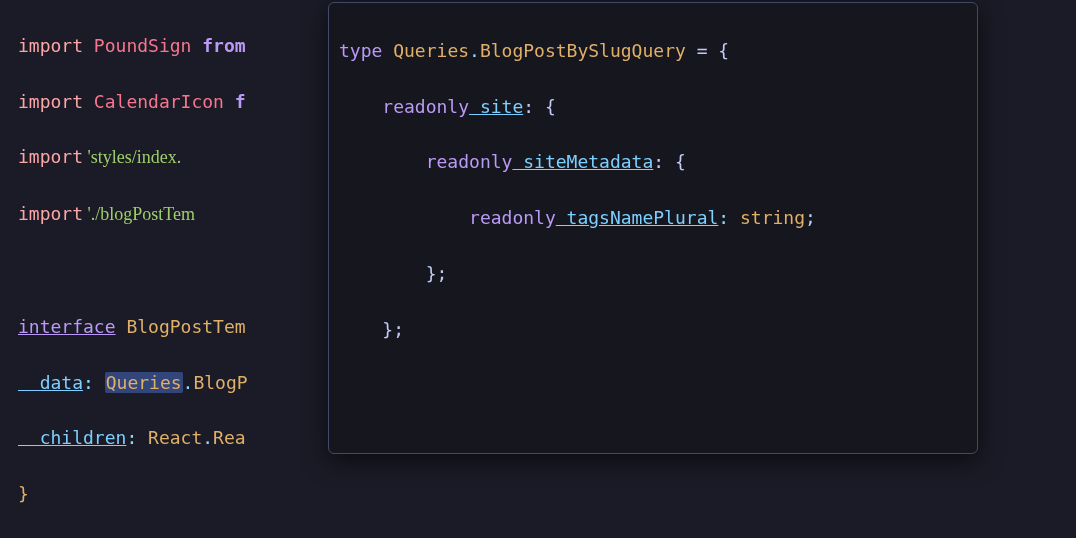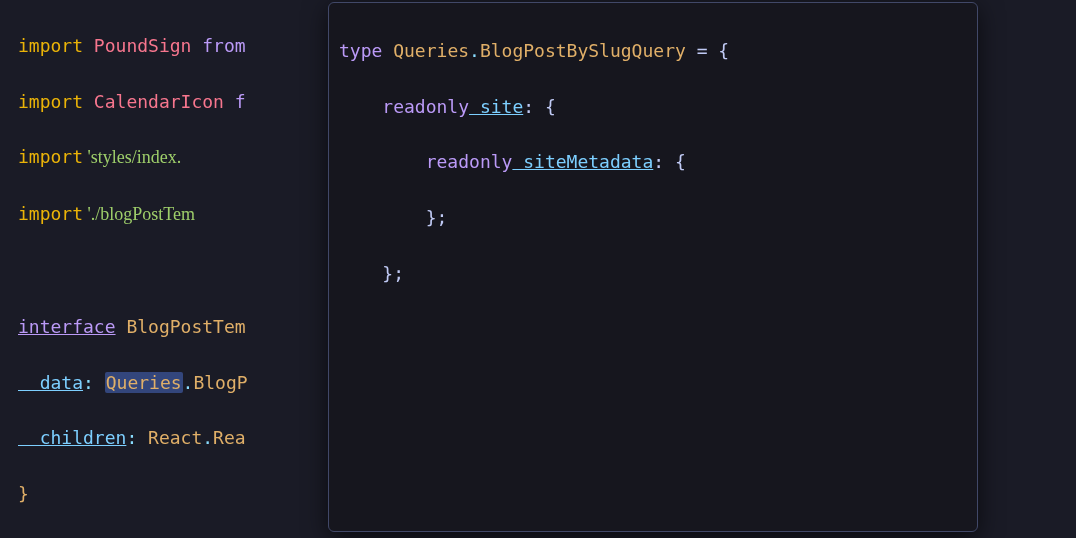--- a/index.html
+++ b/index.html
@@ -12,41 +12,41 @@
     width: 1076px;
     height: 538px;
     overflow: hidden;
     position: relative;
   }
   .editor {
     padding: 4px 0 0 18px;
     white-space: pre;
   }
   .line { display: block; }
-  .kw-import { color: #eab308; }
-  .kw-from { color: #bb9af7; }
+  .kw-import { color: #fca5a5; }
+  .kw-from { color: #bb9af7; font-weight: bold; }
   .kw-interface { color: #bb9af7; text-decoration: underline; }
   .kw-type { color: #bb9af7; }
   .kw-readonly { color: #bb9af7; }
   .ident { color: #f7768e; }
   .typename { color: #e0af68; }
   .member { color: #7dcfff; text-decoration: underline; }
   .string { color: #9ece6a; font-family: Liberation Serif, serif; }
   .brace { color: #e0af68; }
   .punct { color: #89ddff; }
   .plain { color: #c0caf5; }
   .prim { color: #e0af68; }
   .hl { background: #33467c; border-radius: 2px; padding: 0 1px; }
 
   .tooltip {
     position: absolute;
     top: 2px;
     left: 328px;
     width: 650px;
-    height: 530px;
+    height: 452px;
     background: #16161e;
     border: 1px solid #414868;
     border-radius: 6px;
     box-shadow: 0 6px 24px rgba(0,0,0,0.6);
     padding: 6px 10px;
     overflow: hidden;
     white-space: pre;
     line-height: 1.55;
   }
 </style>
@@ -68,20 +68,21 @@
 
 
 
 
 </div>
 
 <div class="tooltip">
 <span class="line"><span class="kw-type">type</span><span class="typename"> Queries</span><span class="punct">.</span><span class="typename">BlogPostBySlugQuery</span><span class="plain"> = {</span></span>
 <span class="line"><span class="kw-readonly">    readonly</span><span class="member"> site</span><span class="plain">: {</span></span>
 <span class="line"><span class="kw-readonly">        readonly</span><span class="member"> siteMetadata</span><span class="plain">: {</span></span>
+<span class="line"><span class="kw-readonly">            readonly</span><span class="member"> tagsNamePlural</span><span class="punct">: </span><span class="prim">string</span><span class="plain">;</span></span>
 <span class="line"><span class="plain">        };</span></span>
 <span class="line"><span class="plain">    };</span></span>
 
 
 
 
 
 </div>
 
 </body></html>

